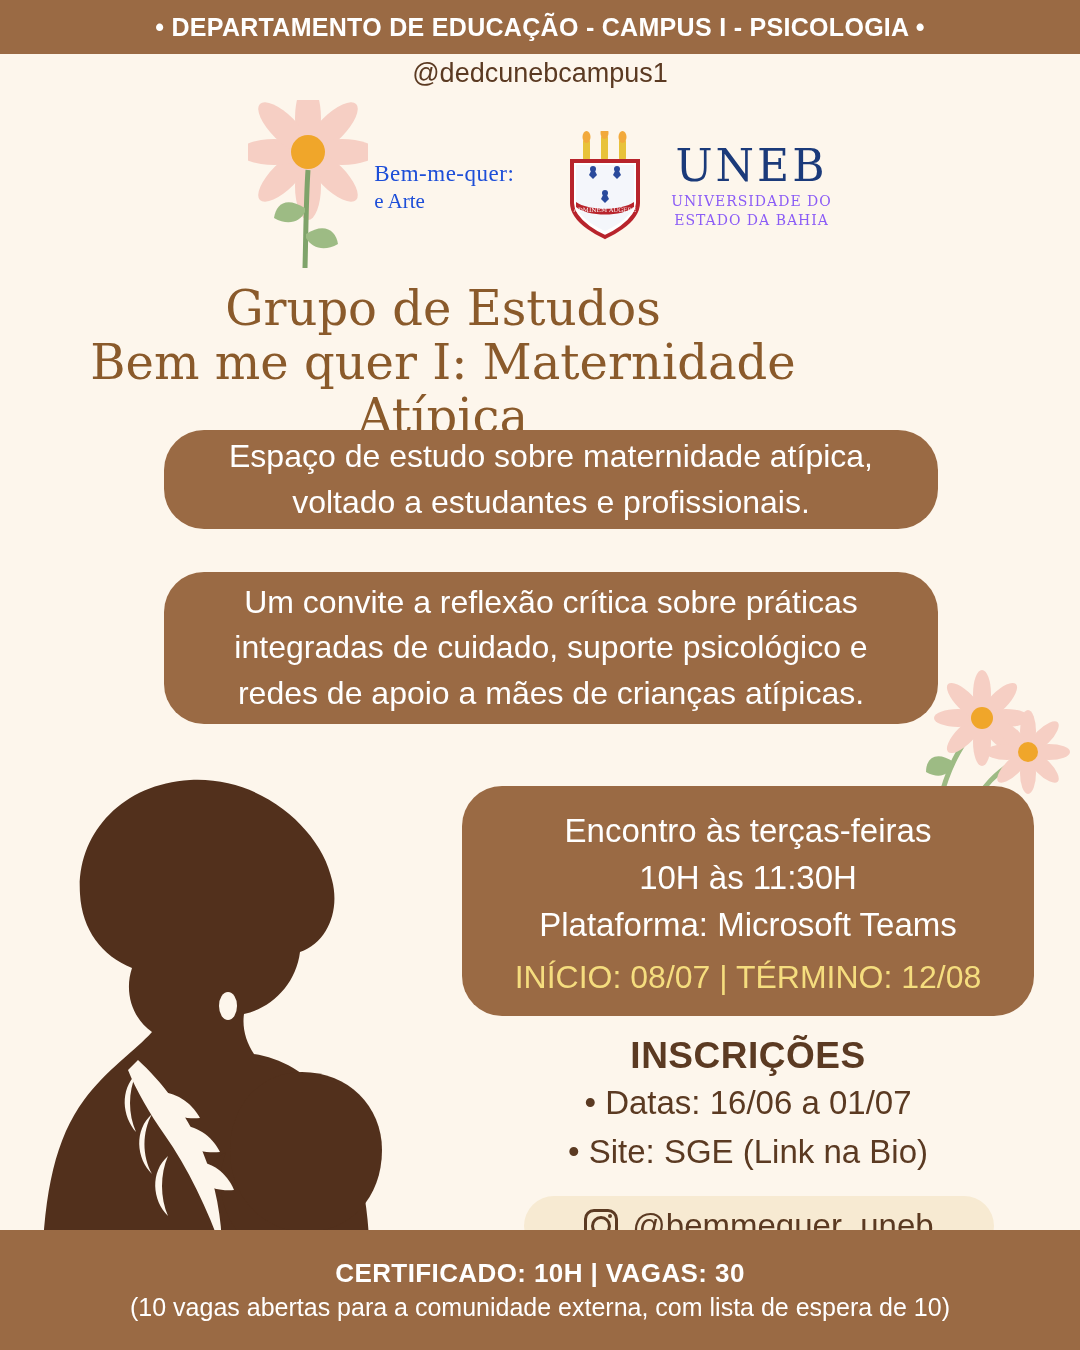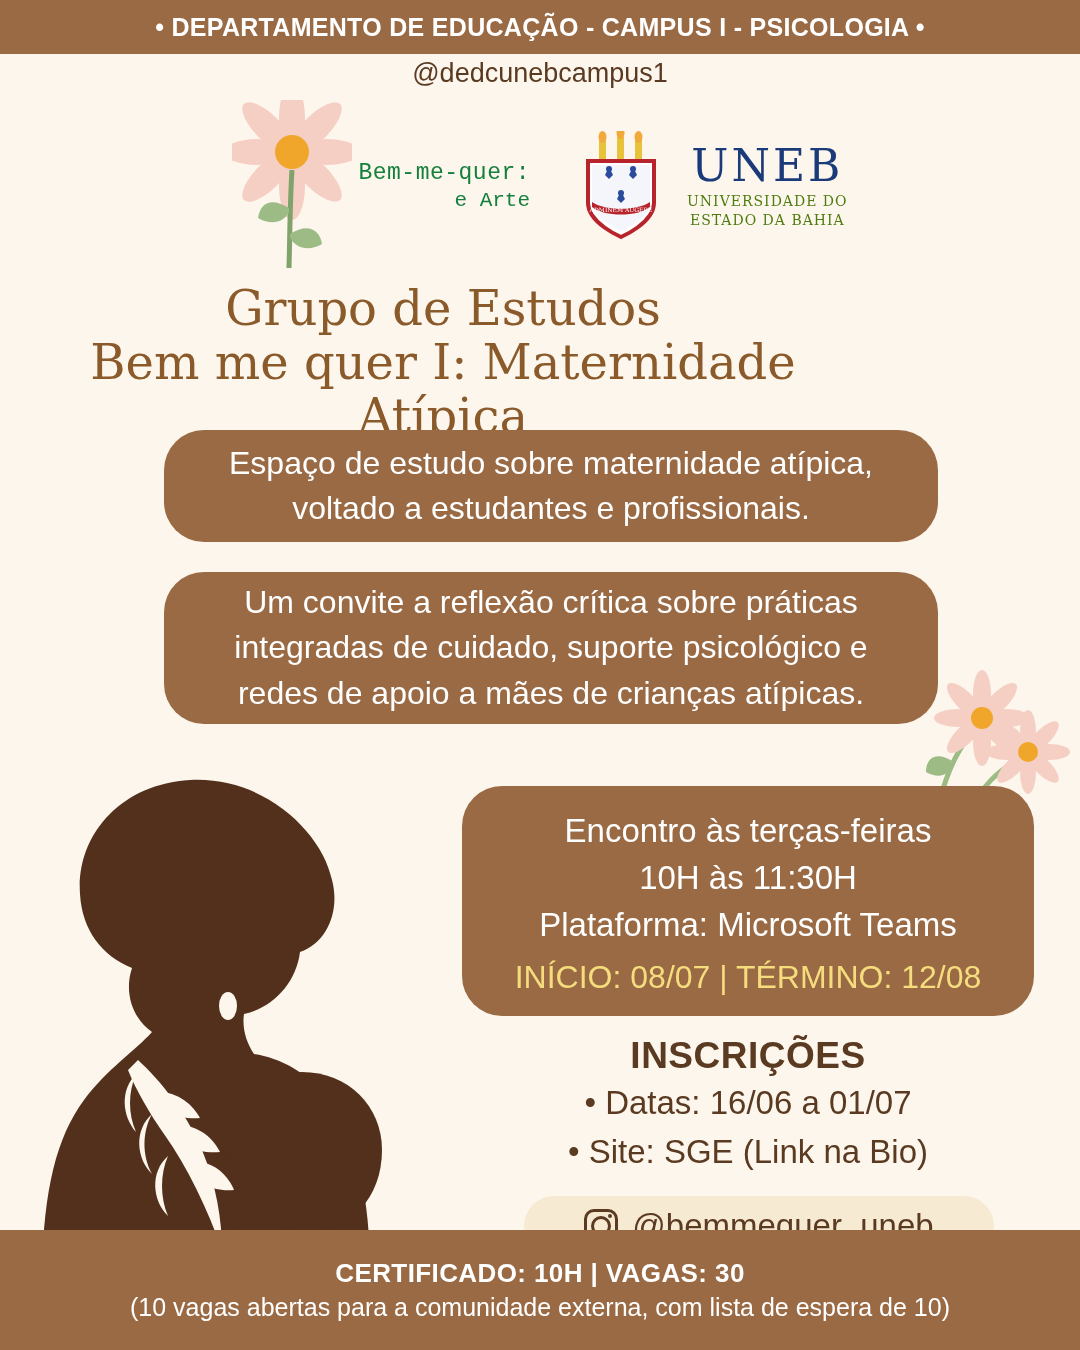--- a/index.html
+++ b/index.html
@@ -26,54 +26,54 @@
   }
 
   
   .logos {
     position: absolute; top: 92px; left: 0; width: 1080px; height: 190px;
     display: flex; align-items: center; justify-content: center; gap: 48px;
   }
   .brand-left { display: flex; align-items: center; gap: 6px; }
   .brand-left .flower { width: 120px; height: 175px; position: relative; }
   .brand-name {
-    color: #15803d; font-family: Liberation Mono, monospace; line-height: 1.28;
-    text-align: right; font-size: 21px;
+    color: #1d4ed8; font-family: Liberation Serif, serif; line-height: 1.28;
+    text-align: left; font-size: 21px;
   }
   .brand-name .l1 { font-size: 23px; letter-spacing: .5px; }
 
   .uneb { display: flex; align-items: center; gap: 23px; }
   .uneb-shield { width: 86px; height: 112px; position: relative; }
   .uneb-txt { text-align: center; }
   .uneb-txt .big {
     font-family: "DejaVu Serif", serif; font-size: 44px; color: #1b3a7a;
     letter-spacing: 3px; line-height: 1;
   }
   .uneb-txt .small {
-    font-family: "DejaVu Serif", serif; font-size: 14px; color: #4d7c0f;
+    font-family: "DejaVu Serif", serif; font-size: 14px; color: #8b5cf6;
     letter-spacing: 1px; line-height: 1.35; margin-top: 4px;
   }
 
   
   .title-wrap {
     position: absolute; top: 282px; left: 0; width: 886px; text-align: center;
     color: #8a5a2b; font-family: "DejaVu Serif", serif;
   }
   .title-1 { font-size: 48px; line-height: 1.12; }
   .title-2 { font-size: 48px; line-height: 1.12; }
 
   
   .card {
     position: absolute; background: #9a6a44; color: #ffffff;
     border-radius: 40px; display: flex; flex-direction: column;
     align-items: center; justify-content: center; text-align: center;
   }
   .card p { font-size: 32px; line-height: 1.42; }
 
-  #card-1 { left: 164px; top: 430px; width: 774px; height: 112px; padding: 0 30px; }
+  #card-1 { left: 164px; top: 430px; width: 774px; height: 99px; padding: 0 30px; }
   #card-2 { left: 164px; top: 572px; width: 774px; height: 152px; padding: 0 30px; }
 
   #card-3 {
     left: 462px; top: 786px; width: 572px; height: 230px; padding: 8px 20px;
     justify-content: flex-start; padding-top: 22px;
   }
   #card-3 p { font-size: 33px; line-height: 1.42; }
   #card-3 .dates { color: #f5dd7e; font-size: 32px; margin-top: 6px; }
 
   

